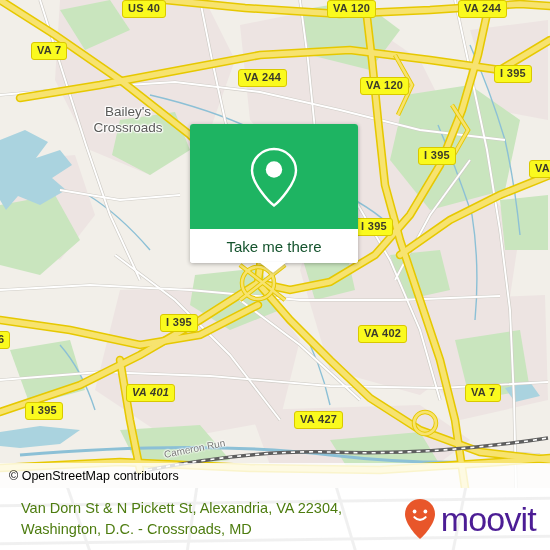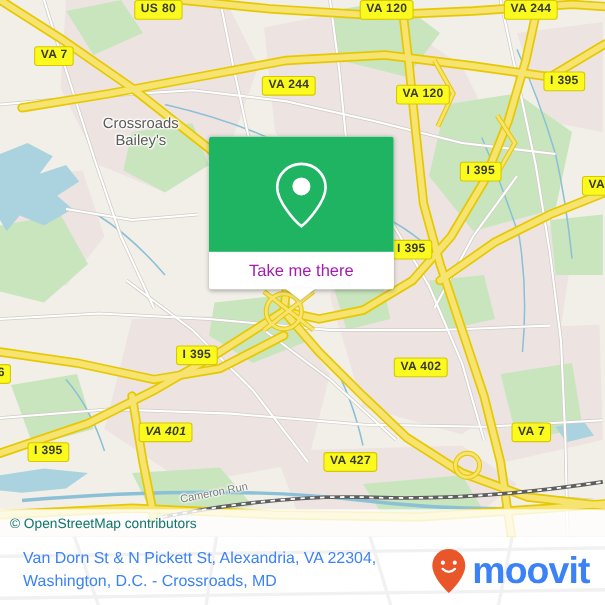--- a/index.html
+++ b/index.html
@@ -71,21 +71,21 @@
     background: #1EB462;
     display: flex; align-items: center; justify-content: center;
   }
   .card-pin { display: block; }
   .card-bottom {
     height: 34px;
     background: #ffffff;
     display: flex; align-items: center; justify-content: center;
   }
   .card-bottom-label {
-    color: #a21caf;
+    color: #14532d;
     font-size: 15px;
   }
   .card-pointer {
     position: absolute;
     left: 259px; top: 262px;
     width: 0; height: 0;
     border-left: 14px solid transparent;
     border-right: 14px solid transparent;
     border-top: 11px solid #ffffff;
     filter: drop-shadow(0 1px 1px rgba(0,0,0,0.18));
@@ -95,54 +95,54 @@
   .attribution {
     position: absolute;
     left: 0; top: 463px;
     width: 550px; height: 25px;
     background: rgba(255,255,255,0.80);
     display: flex; align-items: center;
   }
   .attribution-text {
     padding-left: 9px;
     font-size: 12.5px;
-    color: #0f766e;
+    color: #000000;
   }
 
   
   .footer {
     position: absolute;
     left: 0; top: 488px;
     width: 550px; height: 62px;
     background: #ffffff;
     display: flex; align-items: center;
     overflow: hidden;
   }
   .footer-watermark {
     position: absolute; left: 0; top: -12px;
     width: 550px; height: 80px; opacity: 0.5;
   }
   .footer-address {
     position: relative;
     padding-left: 21px;
     font-size: 14.5px;
     line-height: 21px;
-    color: #3b82f6;
+    color: #4d7c0f;
     max-width: 400px;
   }
   .footer-logo {
     position: absolute;
     right: 14px; top: 50%;
     transform: translateY(-50%);
     display: flex; align-items: center; gap: 5px;
   }
   .logo-word {
     font-size: 34px;
-    font-weight: 700;
-    color: #3b82f6;
+    font-weight: 400;
+    color: #4c1d95;
     letter-spacing: -0.8px;
     line-height: 34px;
   }
 </style>
 </head>
 <body>
 
 <div id="root">
 
   <div class="map-area">
@@ -276,28 +276,28 @@
         <path d="M452 105 L468 130 L452 158"></path>
       </g>
 
       <g>
         <path d="M148 470 Q250 450 330 452 Q430 456 548 438" fill="none" stroke="#5E5E5E" stroke-width="3.4"></path>
         <path d="M148 470 Q250 450 330 452 Q430 456 548 438" fill="none" stroke="#FFFFFF" stroke-width="1.6" stroke-dasharray="4 5"></path>
       </g>
     </svg>
 
     <div class="place-label" style="left:78px; top:104px; width:100px;">
+      <div>Bailey's</div>
       <div>Crossroads</div>
-      <div>Bailey's</div>
     </div>
 
     <div class="river-label" style="left:164px; top:449px; transform:rotate(-11deg); transform-origin:left center;">Cameron Run</div>
 
     <div id="shield-layer">
-        <div class="shield" style="left: 122px; top: 0px;">US 80</div>
+        <div class="shield" style="left: 122px; top: 0px;">US 40</div>
         <div class="shield" style="left: 327px; top: 0px;">VA 120</div>
         <div class="shield" style="left: 458px; top: 0px;">VA 244</div>
         <div class="shield" style="left: 31px; top: 42px;">VA 7</div>
         <div class="shield" style="left: 238px; top: 69px;">VA 244</div>
         <div class="shield" style="left: 360px; top: 77px;">VA 120</div>
         <div class="shield" style="left: 494px; top: 65px;">I 395</div>
         <div class="shield" style="left: 418px; top: 147px;">I 395</div>
         <div class="shield" style="left: 529px; top: 160px;">VA</div>
         <div class="shield" style="left: 355px; top: 218px;">I 395</div>
         <div class="shield" style="left: 160px; top: 314px;">I 395</div>

